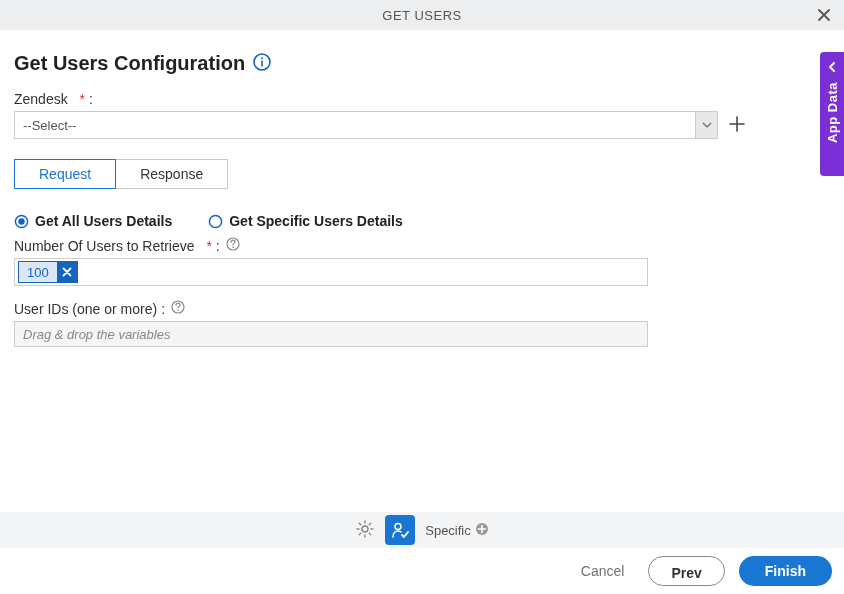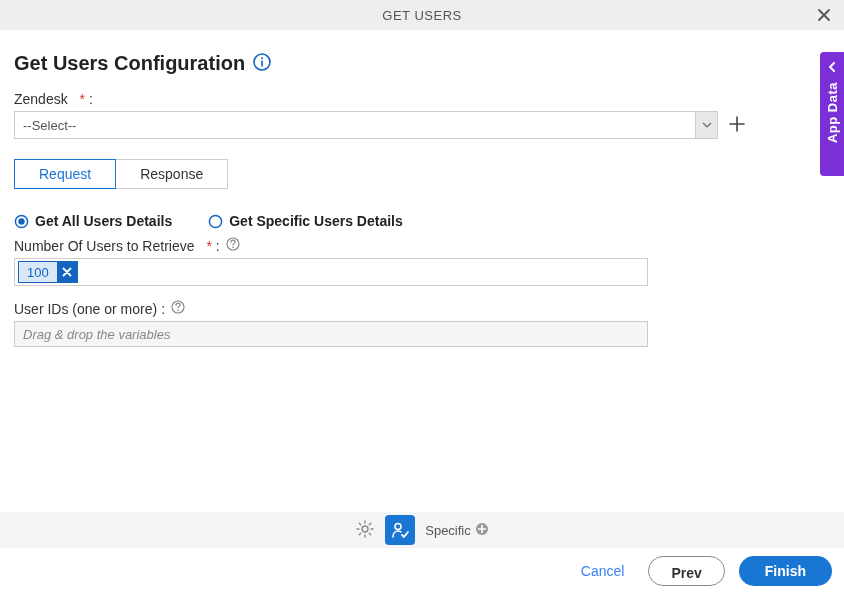--- a/index.html
+++ b/index.html
@@ -232,21 +232,21 @@
     height: 46px;
     display: flex;
     align-items: center;
     justify-content: flex-end;
     gap: 14px;
     padding: 0 12px;
   }
   .btn-cancel {
     background: none;
     border: none;
-    color: #3b82f6;
+    color: #737373;
     font-size: 14px;
     cursor: pointer;
     padding: 6px 10px;
   }
   .btn-prev {
     background: #fff;
     border: 1.5px solid #888;
     color: #333;
     font-size: 14px;
     font-weight: 600;

